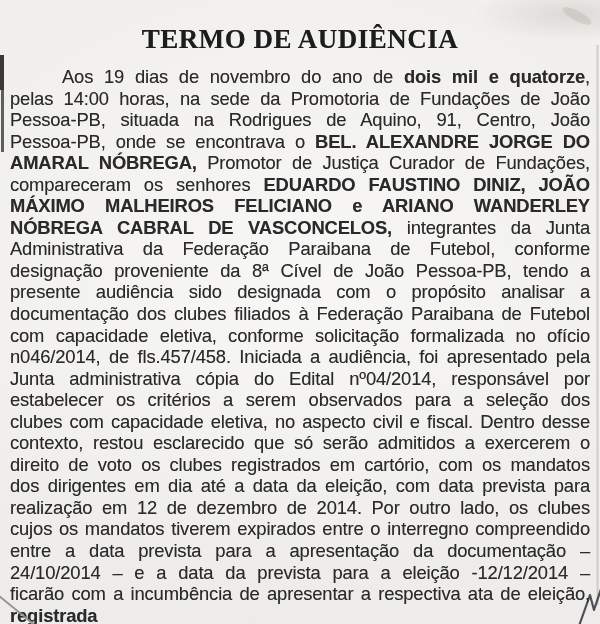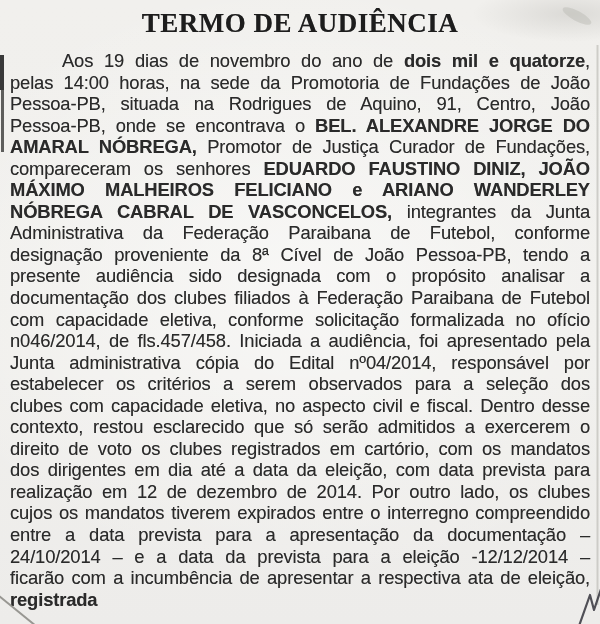--- a/index.html
+++ b/index.html
@@ -17,21 +17,21 @@
     overflow: hidden;
     background:
       radial-gradient(ellipse 140px 40px at 570px 14px, rgba(120,118,112,0.18), rgba(120,118,112,0) 70%),
       radial-gradient(ellipse 500px 380px at 50% 45%, rgba(255,255,255,0.5), rgba(255,255,255,0) 80%),
       linear-gradient(180deg, #f1f0ed 0%, #f0efec 60%, #edecea 100%);
     font-family: "Liberation Sans", sans-serif;
     color: #272727;
   }
   .title {
     margin: 0;
-    padding-top: 8px;
+    padding-top: 24px;
     text-align: center;
     font-family: "Liberation Serif", serif;
     font-weight: 700;
     font-size: 27px;
     letter-spacing: 0.5px;
     color: #1d1d1d;
     text-shadow: 0 0 0.5px rgba(0,0,0,0.45);
   }
   .bodytext {
     margin: 11px 10px 16px 10px;

